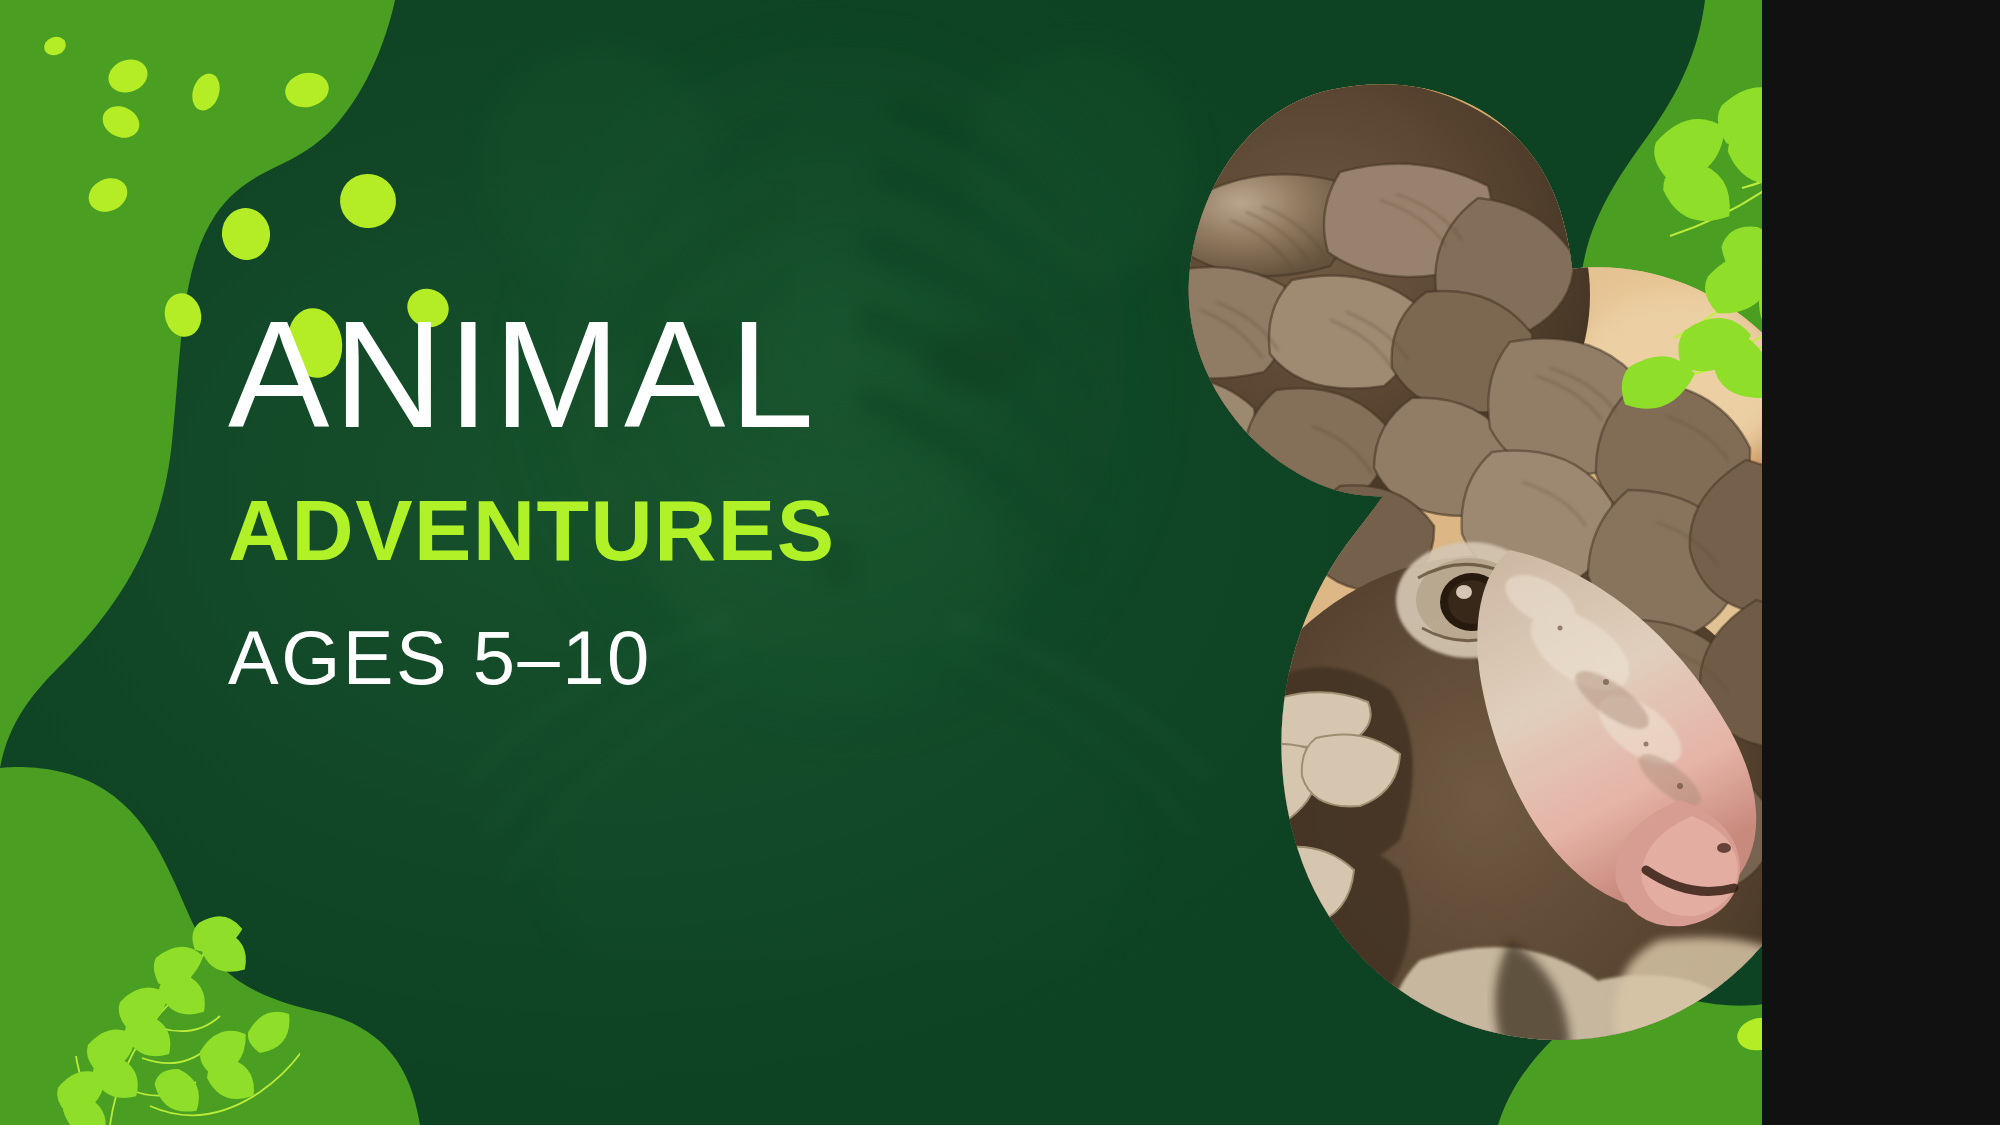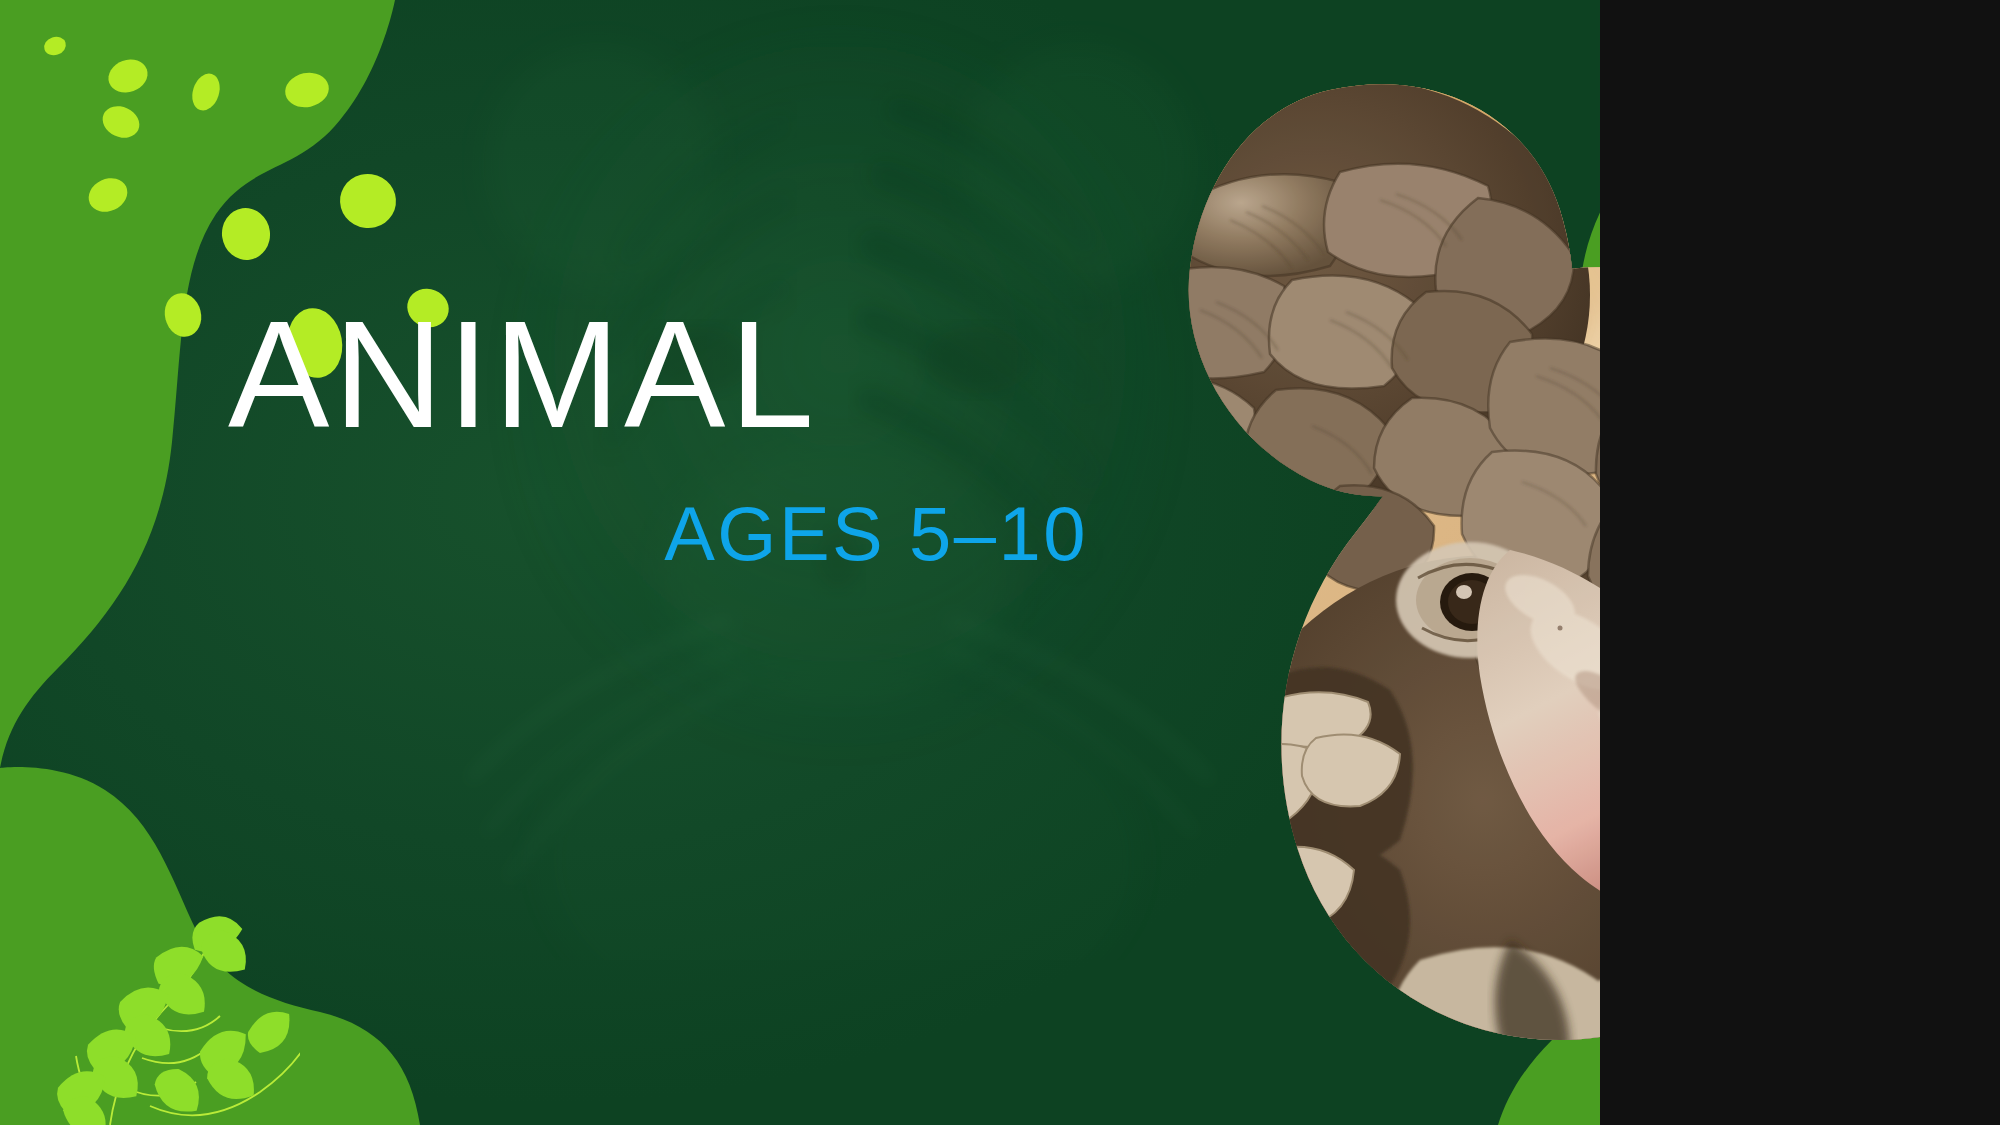--- a/index.html
+++ b/index.html
@@ -5,21 +5,21 @@
 <style>
   html, body {
     margin: 0;
     padding: 0;
     background: #111;
   }
   * { box-sizing: border-box; }
 
   #banner {
     position: relative;
-    width: 1600px;
+    width: 1762px;
     height: 1125px;
     overflow: hidden;
     background: #0d4222;
     font-family: "Liberation Sans", sans-serif;
   }
 
   
   .bg-base {
     position: absolute;
     inset: 0;
@@ -83,24 +83,23 @@
     color: #b0f227;
     margin: 38px 0 0 0;
     white-space: nowrap;
   }
   .detail-lines { margin-top: 40px; }
   .detail {
     font-size: 76px;
     line-height: 1.18;
     font-weight: 300;
     letter-spacing: 2.5px;
-    color: #0ea5e9;
+    color: #ffffff;
     margin: 0;
     white-space: nowrap;
-    text-align: right;
   }
 </style>
 </head>
 <body>
 
 <div id="banner">
 
   <div class="bg-base"></div>
 
   <svg class="bg-watermark" viewBox="0 0 820 1000" preserveAspectRatio="xMidYMid slice">
@@ -484,18 +483,19 @@
       <path d="M32 190 q28 6 28 32 q-30 14 -46 -12 q0 -14 18 -20z" transform="rotate(16 48 202)"></path>
       <path d="M152 128 q30 -16 48 8 q-18 32 -50 18 q-6 -16 2 -26z" transform="rotate(-30 176 138)"></path>
       <path d="M176 150 q30 4 30 34 q-30 16 -48 -12 q-2 -16 18 -22z" transform="rotate(6 194 162)"></path>
       <path d="M124 164 q30 4 30 34 q-30 16 -48 -12 q-2 -16 18 -22z" transform="rotate(18 142 176)"></path>
       <path d="M200 108 q28 -14 44 8 q-16 30 -46 16 q-6 -16 2 -24z" transform="rotate(-34 222 118)"></path>
     </g>
   </svg>
 
   <div class="text-block">
     <h1 class="headline">ANIMAL</h1>
+    <h2 class="subhead">ADVENTURES</h2>
     <div class="detail-lines">
       <p class="detail">AGES 5–10</p>
     </div>
   </div>
 
 </div>
 
 </body></html>

